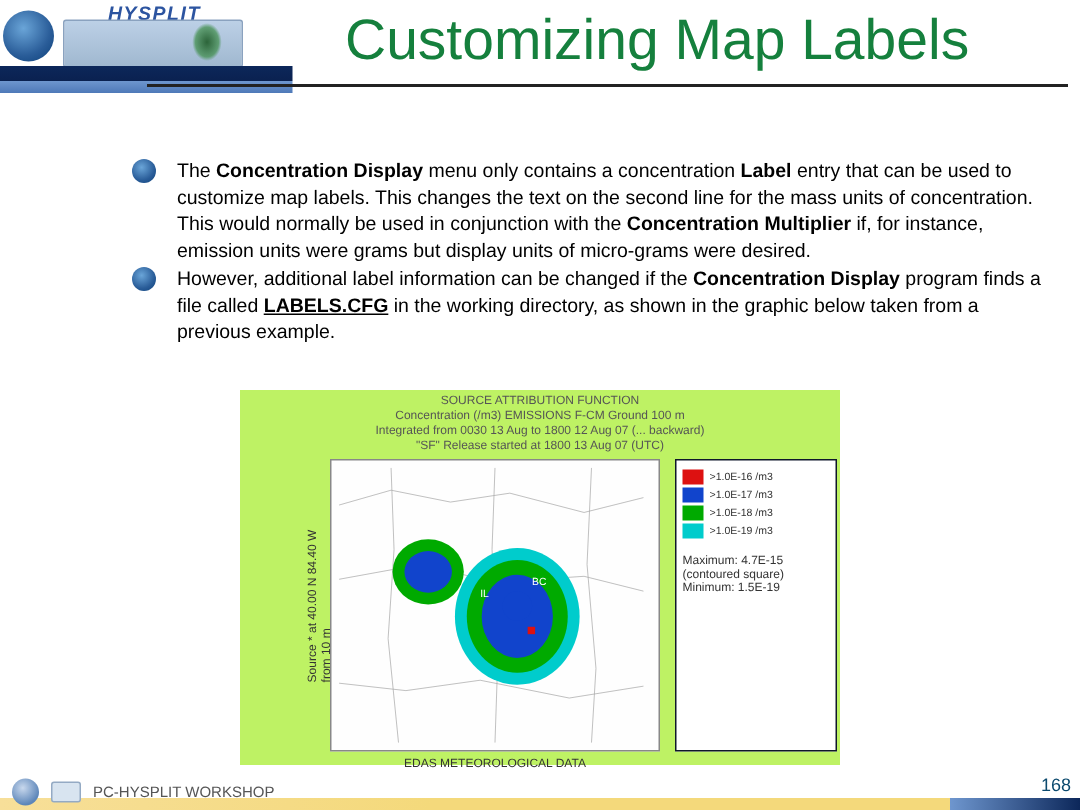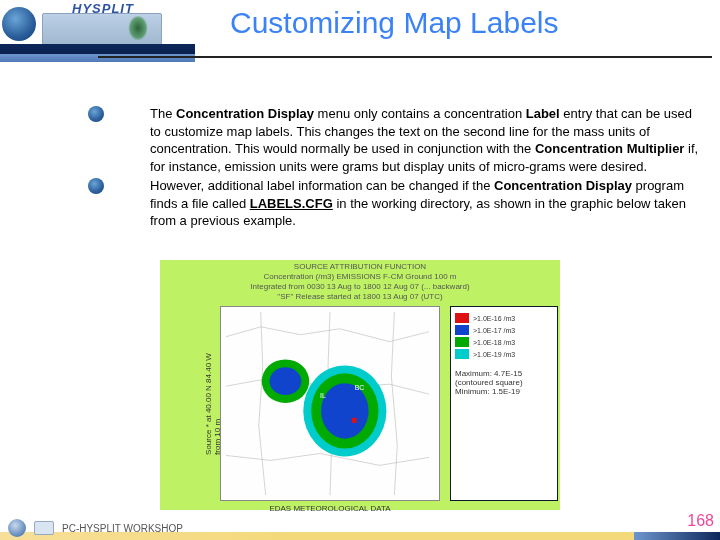--- a/index.html
+++ b/index.html
@@ -73,41 +73,40 @@
     left: 0;
     top: 54px;
     width: 195px;
     height: 8px;
     background: linear-gradient(180deg, #6e96ce 0%, #4e79b8 100%);
   }
   .title {
     position: absolute;
     left: 230px;
     top: 6px;
-    font-size: 30px;
-    color: #3b82f6;
+    font-size: 38px;
+    color: #15803d;
   }
   .hr-line {
     position: absolute;
     left: 98px;
     top: 56px;
     width: 614px;
     height: 2px;
     background: #222;
   }
   .content {
     position: absolute;
     top: 105px;
     left: 88px;
     right: 20px;
   }
   .bullet-row {
     display: flex;
     margin-bottom: 2px;
-    gap: 32px;
   }
   .bullet-icon {
     width: 16px;
     height: 16px;
     border-radius: 50%;
     background: radial-gradient(circle at 40% 35%, #6aa5d8 0%, #2a5d99 60%, #0b3f78 100%);
     flex-shrink: 0;
     margin-top: 1px;
     margin-right: 14px;
   }
@@ -221,22 +220,22 @@
     left: 0;
     bottom: 0;
     height: 8px;
     width: 720px;
     background: linear-gradient(90deg, #f7df99 0%, #f4d97b 40%, #f4d97b 88%, #6e96ce 88%, #0c275a 100%);
   }
   .page-num {
     position: absolute;
     right: 6px;
     bottom: 10px;
-    font-size: 16px;
-    color: #ec4899;
+    font-size: 12px;
+    color: #0c4a6e;
   }
 </style>
 </head>
 <body>
 
 <div class="header">
   <div class="logo-area">
     <div class="noaa-circle"></div>
     <div class="hysplit-logo">
       <div class="hysplit-text">HYSPLIT</div>

